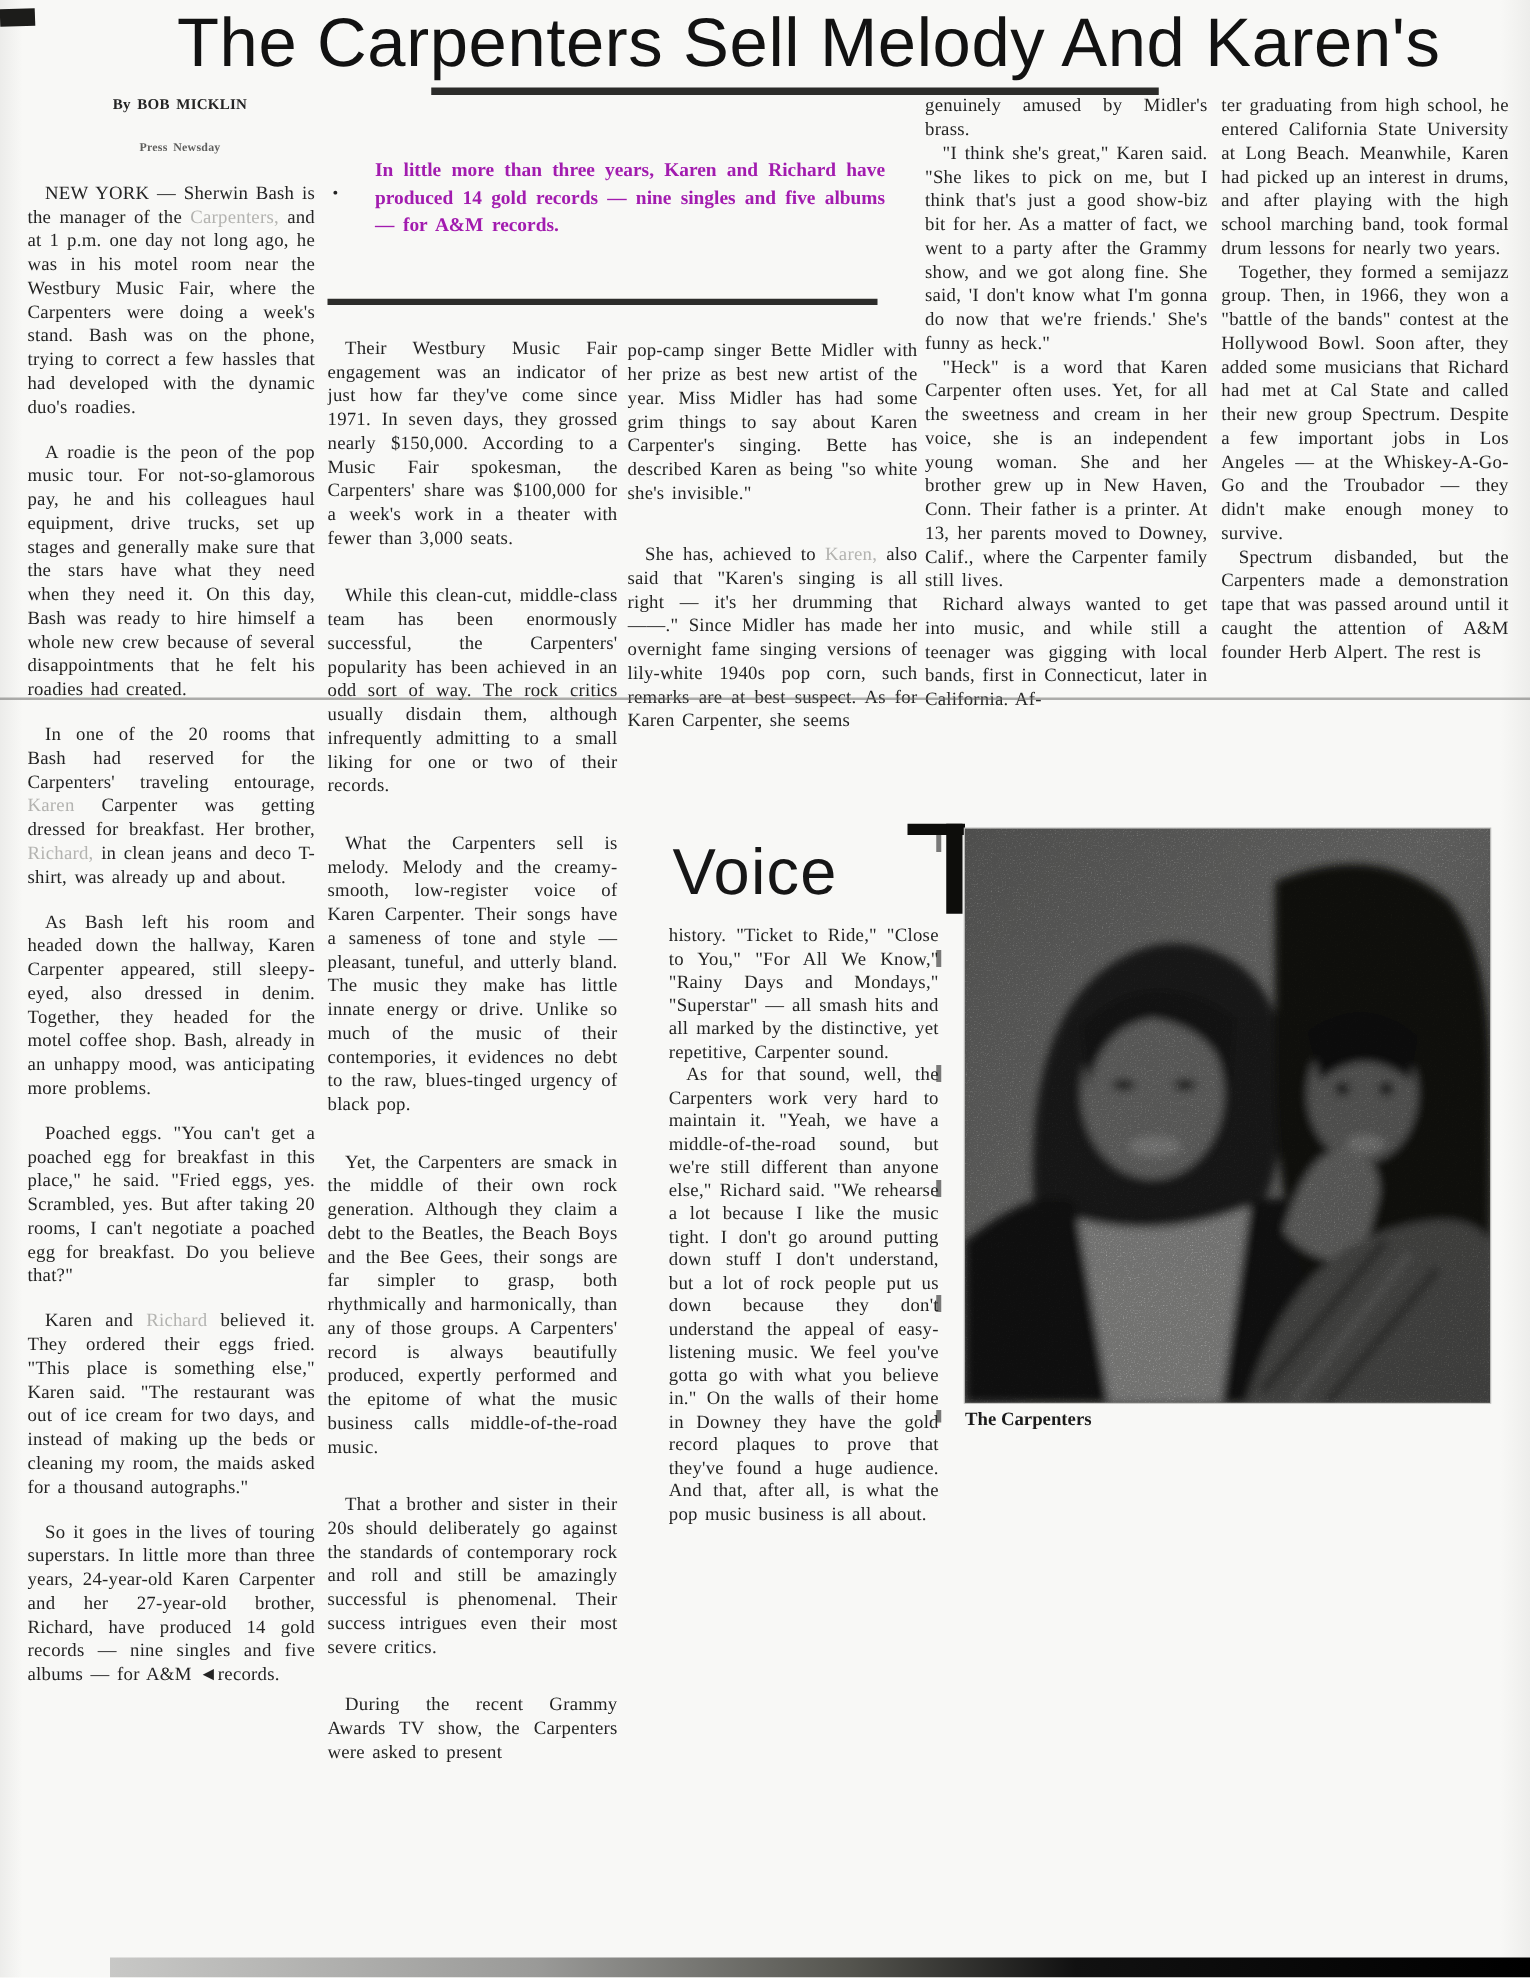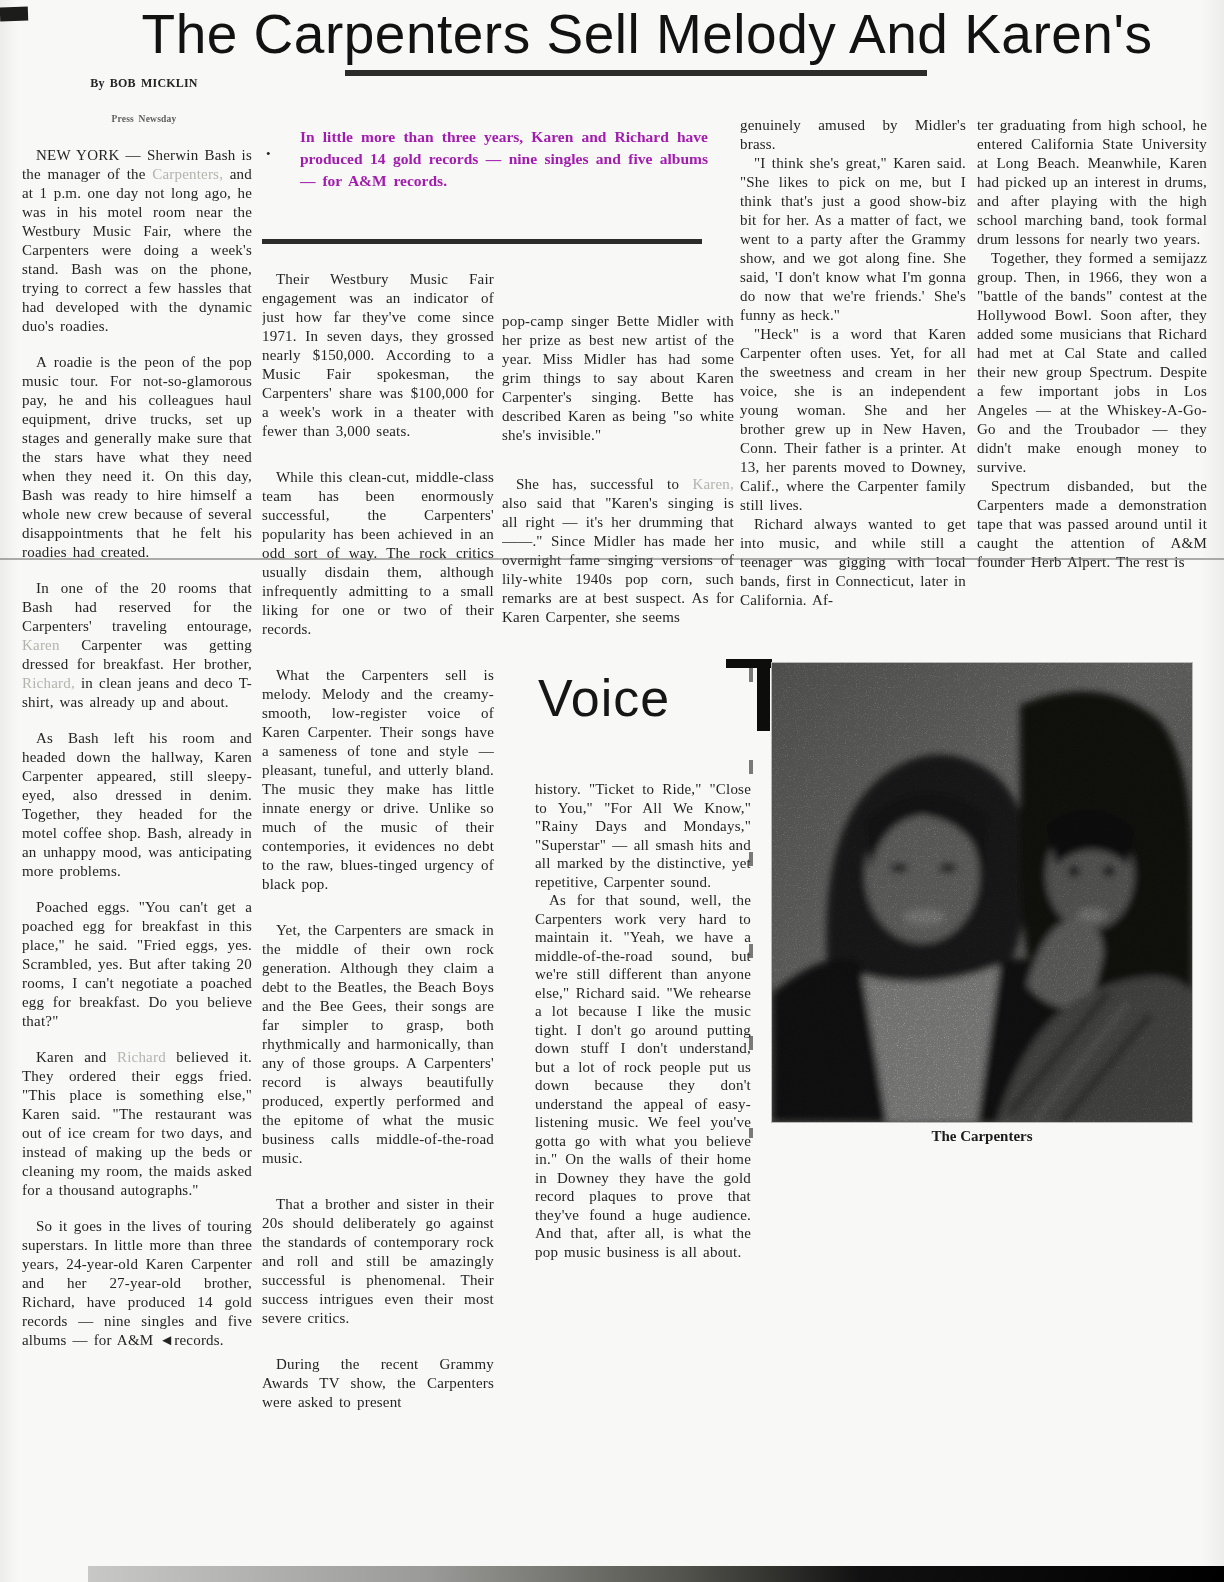--- a/index.html
+++ b/index.html
@@ -19,21 +19,21 @@
     left:538px;top:668px;font-family:"Liberation Sans",sans-serif;
     font-size:52px;font-weight:400;color:#161616;letter-spacing:1px;
   }
   
   .col{overflow:hidden;text-align:justify;font-size:15px;line-height:19px;
        letter-spacing:.2px;word-spacing:2px;}
   .col p{margin:0;text-indent:14px;}
   .gap-sm p{margin-bottom:17px;}
   .gap-lg p{margin-bottom:27px;}
   .gap-md p{margin-bottom:30px;}
-  .cont p:first-child{text-indent:0;margin-top:40px;}
+  .cont p:first-child{text-indent:0;}
   .faded{color:#b3b3b0;}
   .byline{font-weight:bold;font-size:12px;text-align:center;text-indent:0;margin:0 0 1px;}
   .affil{font-weight:bold;font-size:9.5px;text-align:center;color:#5e5e5c;
          filter:blur(.6px);margin:0 0 6px;}
   
   .pullquote{left:300px;top:126px;width:408px;font-weight:bold;font-size:15.5px;
     line-height:22px;text-align:justify;word-spacing:3px;color:#a21caf;}
   .pq-bullet{left:266px;top:146px;font-size:13px;color:#222;}
   
   .rule{background:#2c2c2a;filter:blur(.4px);}
@@ -42,21 +42,21 @@
   .tee-bar{left:726px;top:659px;width:46px;height:9px;background:#0d0d0b;}
   .tee-stem{left:757px;top:659px;width:13px;height:72px;background:#0d0d0b;}
   .dash-strip{left:749px;top:668px;width:4px;height:470px;opacity:.55;
     background:repeating-linear-gradient(#111 0 14px,transparent 14px 92px);}
   .bottom-bar{left:88px;top:1566px;width:1136px;height:16px;
     background:linear-gradient(90deg,#c8c8c6,#9a9a98 30%,#55554f 52%,#111 68%,#000);}
   
   .photo{left:772px;top:663px;width:420px;height:459px;background:#8f8f8d;
     box-shadow:inset 0 0 45px rgba(0,0,0,.5), 0 0 0 1px #b9b9b7;}
   .photo svg{display:block;}
-  .caption{left:772px;top:1128px;width:420px;text-align:center;font-weight:bold;
+  .caption{left:772px;top:1128px;width:420px;text-align:left;font-weight:bold;
     font-size:15px;color:#1b1b1b;}
 </style>
 </head>
 <body>
 
 <div class="abs headline">The Carpenters Sell Melody And Karen's</div>
 
 <div class="abs rule" style="left:345px;top:70px;width:582px;height:6px;"></div>
 <div class="abs rule" style="left:262px;top:239px;width:440px;height:5px;"></div>
 
@@ -81,21 +81,21 @@
     <p><span>Their Westbury Music Fair engagement was an indicator of just how far they've come since 1971. In seven days, they grossed nearly $150,000. According to a Music Fair spokesman, the Carpenters' share was $100,000 for a week's work in a theater with fewer than 3,000 seats.</span></p>
     <p><span>While this clean-cut, middle-class team has been enormously successful, the Carpenters' popularity has been achieved in an odd sort of way. The rock critics usually disdain them, although infrequently admitting to a small liking for one or two of their records.</span></p>
     <p><span>What the Carpenters sell is melody. Melody and the creamy-smooth, low-register voice of Karen Carpenter. Their songs have a sameness of tone and style — pleasant, tuneful, and utterly bland. The music they make has little innate energy or drive. Unlike so much of the music of their contempories, it evidences no debt to the raw, blues-tinged urgency of black pop.</span></p>
     <p><span>Yet, the Carpenters are smack in the middle of their own rock generation. Although they claim a debt to the Beatles, the Beach Boys and the Bee Gees, their songs are far simpler to grasp, both rhythmically and harmonically, than any of those groups. A Carpenters' record is always beautifully produced, expertly performed and the epitome of what the music business calls middle-of-the-road music.</span></p>
     <p><span>That a brother and sister in their 20s should deliberately go against the standards of contemporary rock and roll and still be amazingly successful is phenomenal. Their success intrigues even their most severe critics.</span></p>
     <p><span>During the recent Grammy Awards TV show, the Carpenters were asked to present</span></p>
   </div>
 
 <div class="abs col gap-md cont" style="left:502px;top:272px;width:232px;height:372px;">
     <p><span>pop-camp singer Bette Midler with her prize as best new artist of the year. Miss Midler has had some grim things to say about Karen Carpenter's singing. Bette has described Karen as being "so white she's invisible."</span></p>
-    <p><span>She has, successful to </span><span class="faded">Karen,</span><span> also said that "Karen's singing is all right — it's her drumming that ——." Since Midler has made her overnight fame singing versions of lily-white 1940s pop corn, such remarks are at best suspect. As for Karen Carpenter, she seems</span></p>
+    <p><span>She has, achieved to </span><span class="faded">Karen,</span><span> also said that "Karen's singing is all right — it's her drumming that ——." Since Midler has made her overnight fame singing versions of lily-white 1940s pop corn, such remarks are at best suspect. As for Karen Carpenter, she seems</span></p>
   </div>
 
 <div class="abs voice">Voice</div>
 <div class="abs tee-bar"></div>
 <div class="abs tee-stem"></div>
 
 <div class="abs col cont" style="left:535px;top:740px;width:216px;height:540px;line-height:18.5px;">
     <p><span>history. "Ticket to Ride," "Close to You," "For All We Know," "Rainy Days and Mondays," "Superstar" — all smash hits and all marked by the distinctive, yet repetitive, Carpenter sound.</span></p>
     <p><span>As for that sound, well, the Carpenters work very hard to maintain it. "Yeah, we have a middle-of-the-road sound, but we're still different than anyone else," Richard said. "We rehearse a lot because I like the music tight. I don't go around putting down stuff I don't understand, but a lot of rock people put us down because they don't understand the appeal of easy-listening music. We feel you've gotta go with what you believe in." On the walls of their home in Downey they have the gold record plaques to prove that they've found a huge audience. And that, after all, is what the pop music business is all about.</span></p>
   </div>

